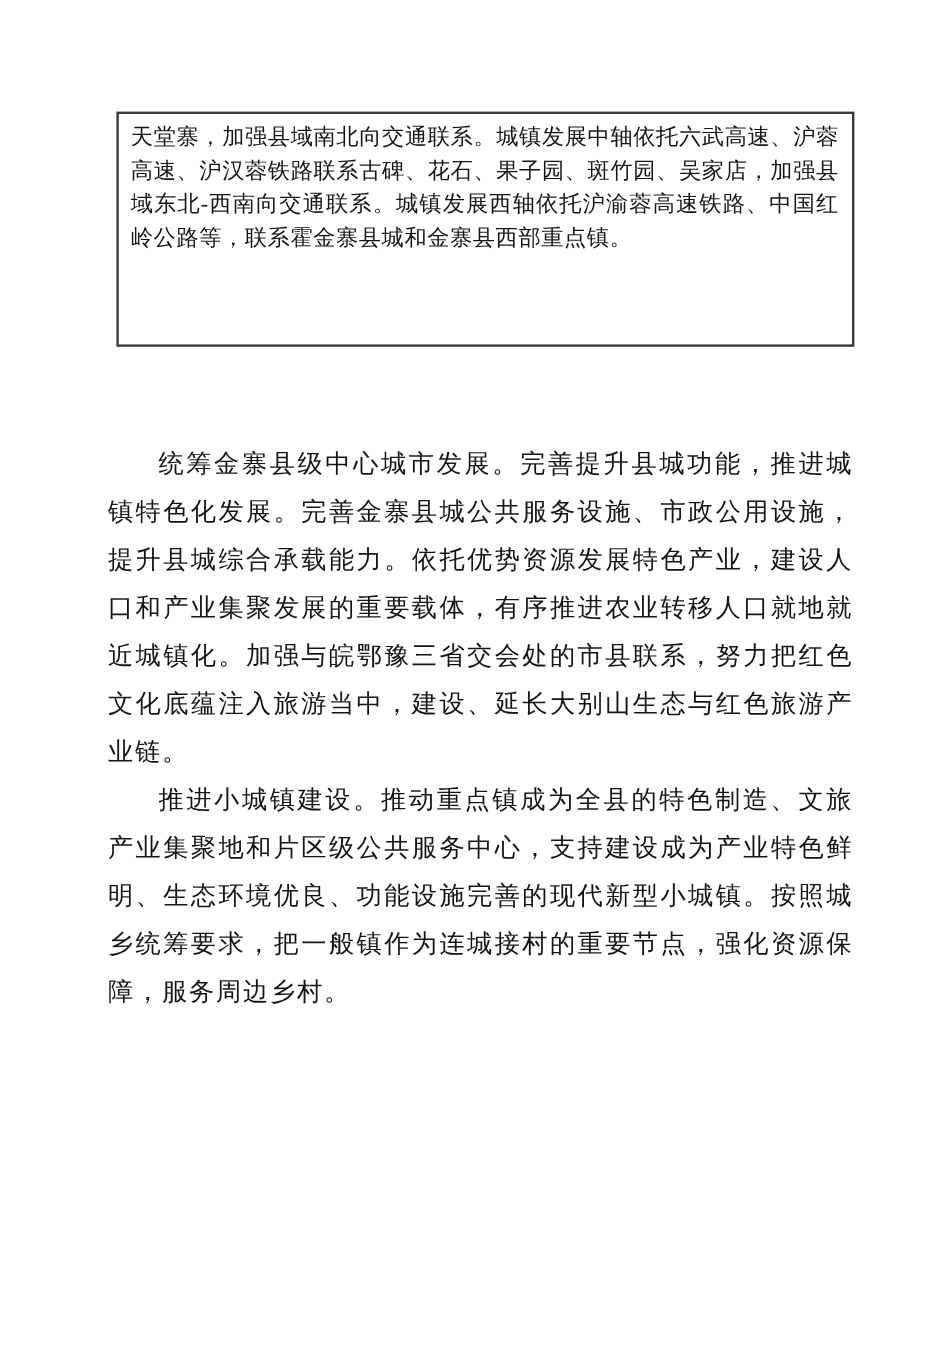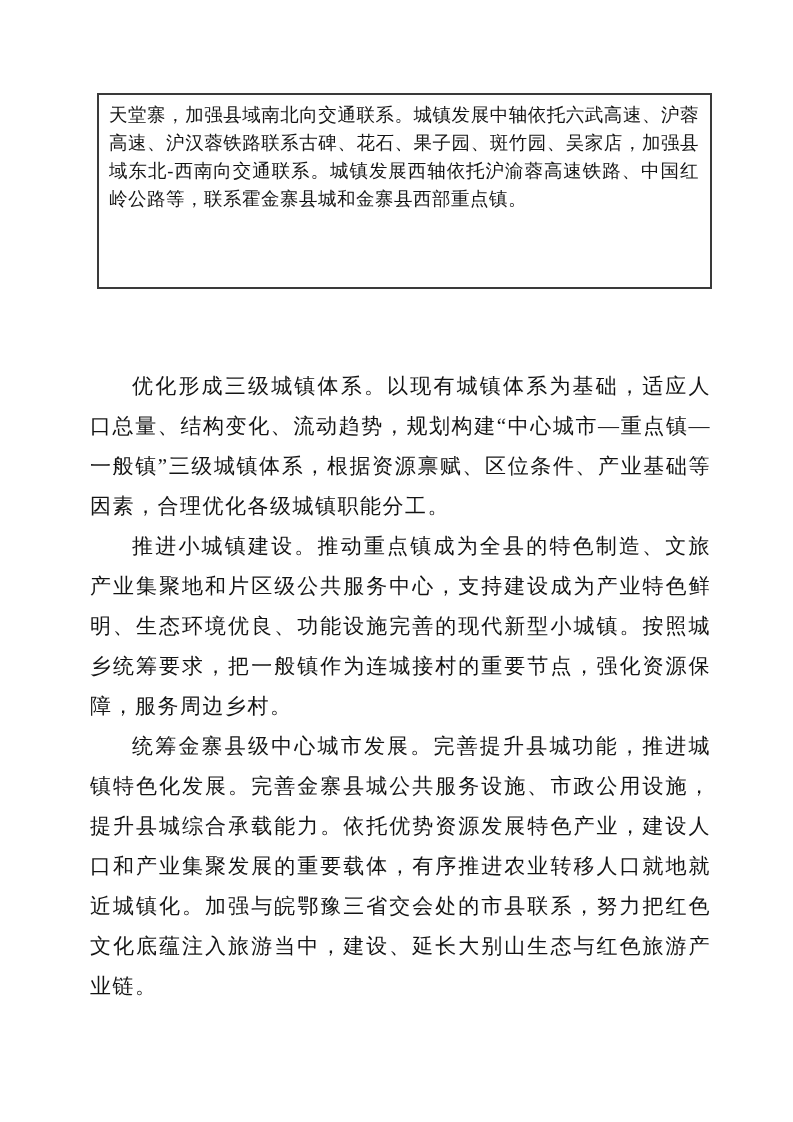--- a/index.html
+++ b/index.html
@@ -82,20 +82,19 @@
 <body>
 
 <div class="page">
 
   <div class="callout-box">
     <p>天堂寨，加强县域南北向交通联系。城镇发展中轴依托六武高速、沪蓉高速、沪汉蓉铁路联系古碑、花石、果子园、斑竹园、吴家店，加强县域东北-西南向交通联系。城镇发展西轴依托沪渝蓉高速铁路、中国红岭公路等，联系霍金寨县城和金寨县西部重点镇。</p>
   </div>
 
 
   <div class="body-text">
-    <p>优化形成三级城镇体系。以现有城镇体系为基础，适应人口总量、结构变化、流动趋势，规划构建“中心城市—重点镇—一般镇”三级城镇体系，根据资源禀赋、区位条件、产业基础等因素，合理优化各级城镇职能分工。</p>
+    <p>统筹金寨县级中心城市发展。完善提升县城功能，推进城镇特色化发展。完善金寨县城公共服务设施、市政公用设施，提升县城综合承载能力。依托优势资源发展特色产业，建设人口和产业集聚发展的重要载体，有序推进农业转移人口就地就近城镇化。加强与皖鄂豫三省交会处的市县联系，努力把红色文化底蕴注入旅游当中，建设、延长大别山生态与红色旅游产业链。</p>
     <p>推进小城镇建设。推动重点镇成为全县的特色制造、文旅产业集聚地和片区级公共服务中心，支持建设成为产业特色鲜明、生态环境优良、功能设施完善的现代新型小城镇。按照城乡统筹要求，把一般镇作为连城接村的重要节点，强化资源保障，服务周边乡村。</p>
-    <p>统筹金寨县级中心城市发展。完善提升县城功能，推进城镇特色化发展。完善金寨县城公共服务设施、市政公用设施，提升县城综合承载能力。依托优势资源发展特色产业，建设人口和产业集聚发展的重要载体，有序推进农业转移人口就地就近城镇化。加强与皖鄂豫三省交会处的市县联系，努力把红色文化底蕴注入旅游当中，建设、延长大别山生态与红色旅游产业链。</p>
   </div>
 
   <div class="page-number">39</div>
 
 </div>
 
 </body></html>

